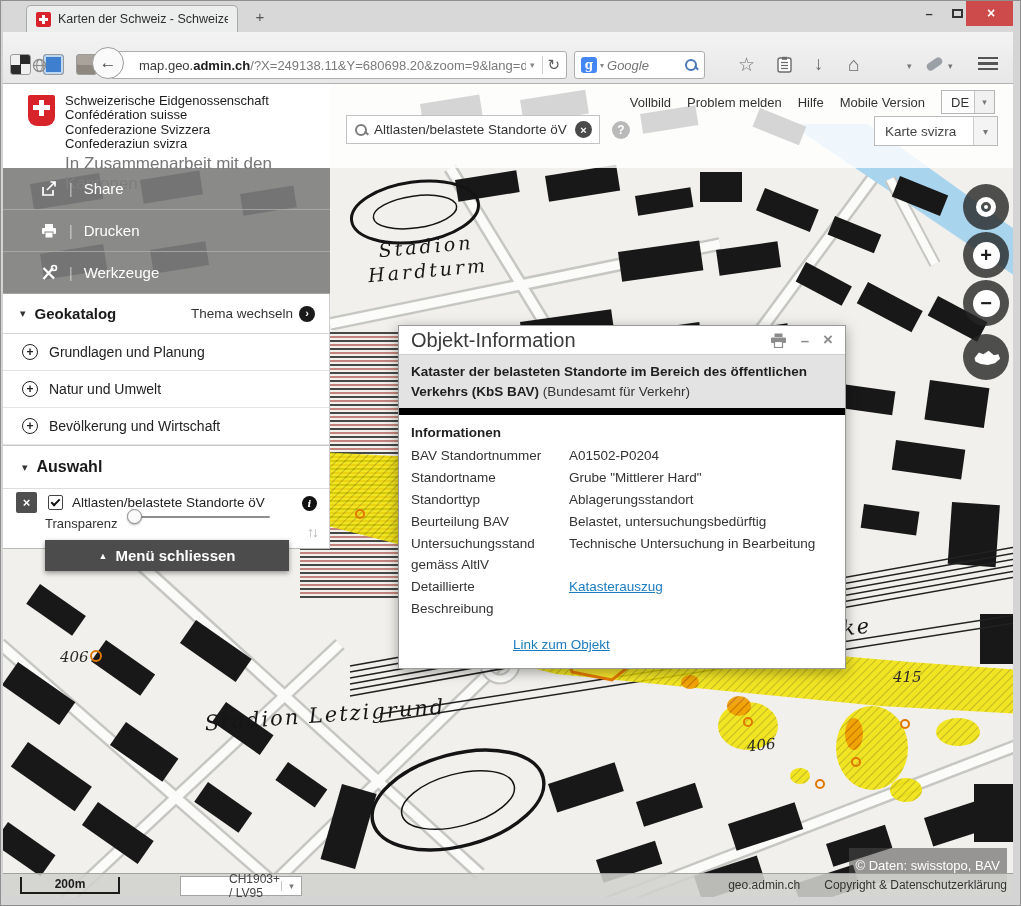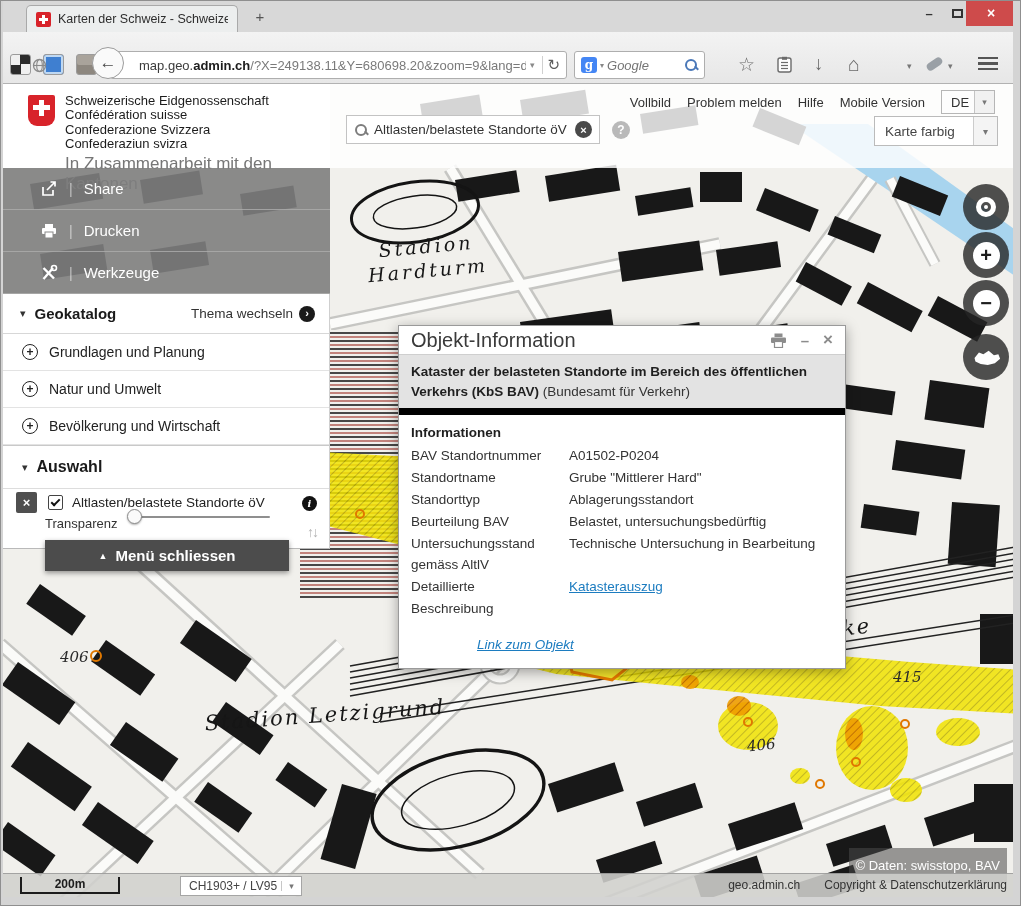--- a/index.html
+++ b/index.html
@@ -82,21 +82,21 @@
   .geoloc-ring::after { content:""; position:absolute; left:3px; top:3px; width:4px; height:4px; background:#fff; border-radius:50%; }
   .zoomdisc { width:27px; height:27px; background:#fff; border-radius:50%; display:flex; align-items:center;
               justify-content:center; font-size:20px; font-weight:bold; color:#1d1d1d; line-height:1; }
   .bottombar { position:absolute; left:0; top:789px; width:1021px; height:24px; background:rgba(208,208,205,.88);
                border-top:1px solid rgba(130,130,130,.6); }
   .scalebar { position:absolute; left:20px; top:3px; width:100px; height:17px; border-left:2px solid #1c1c1c;
               border-right:2px solid #1c1c1c; border-bottom:2px solid #1c1c1c; text-align:center;
               font-size:12px; font-weight:bold; color:#1c1c1c; line-height:15px; }
   .projsel { position:absolute; left:180px; top:2px; width:122px; height:20px; background:#fff; border:1px solid #a5a5a5;
              display:flex; align-items:center; font-size:12px; color:#444; }
-  .projsel .txt { flex:1; padding-left:8px; }
+  .projsel .txt { flex:1; padding-left:8px;margin-left:40px; }
   .projsel .chev { width:20px; text-align:center; border-left:1px solid #c7c7c7; color:#777; font-size:9px; }
   .footright { position:absolute; right:14px; top:4px; font-size:12px; color:#333; display:flex; gap:24px; }
 
   
   .site-header { position:absolute; left:0; top:84px; width:1021px; height:84px; }
   .hdr-veil { position:absolute; inset:0; background:rgba(255,255,255,.82); }
   .hdr-left { position:absolute; left:0; top:0; width:330px; height:84px; background:#fff; }
   .shield { position:absolute; left:28px; top:11px; width:27px; height:31px; background:#d8232a;
             border-radius:2px 2px 9px 9px; }
   .shield::before { content:""; position:absolute; left:11px; top:5px; width:5px; height:16px; background:#fff; }
@@ -172,21 +172,21 @@
   .p-ico { color:#8c8c8c; margin-left:14px; font-weight:bold; }
   .p-min { font-size:15px; }
   .p-close { font-size:17px; }
   .p-banner { background:#e3e3e3; border-top:1px solid #cfcfcf; border-bottom:7px solid #000000;
               padding:7px 12px; font-size:13.5px; color:#333; line-height:1.45; }
   .p-banner b { color:#1f1f1f; }
   .p-body { padding:10px 12px 16px; }
   .p-section { font-size:13.5px; font-weight:bold; color:#1f1f1f; margin-bottom:5px; }
   .p-row { display:grid; grid-template-columns:148px 1fr; column-gap:10px; font-size:13.5px; color:#333; line-height:1.62; }
   .p-link { color:#1c7cc0; text-decoration:underline; }
-  .p-objlink { margin-top:17px; margin-left:66px; font-size:13.5px;font-style:italic; }
+  .p-objlink { margin-top:17px; margin-left:102px; font-size:13.5px; }
 
   
   .frame { position:absolute; background:#d4d4d4; z-index:40; }
   .frame-l { left:0; top:0; width:3px; height:906px; }
   .frame-r { left:1013px; top:0; width:8px; height:906px; }
   .frame-b { left:0; top:897px; width:1021px; height:9px; }
   .win-outline { position:absolute; inset:0; border:1px solid #8f8f8f; pointer-events:none; z-index:50; }
 </style>
 </head>
 <body>
@@ -406,21 +406,21 @@
       <span class="chev">▾</span>
     </div>
   </div>
   <div class="search-wrap">
     <span class="mag gray"></span>
     <input value="Altlasten/belastete Standorte öV" style="">
     <span class="clearbtn">×</span>
   </div>
   <div class="helpbtn">?</div>
   <div class="stylesel">
-    <span class="txt">Karte farbig</span>
+    <span class="txt">Karte svizra</span>
     <span class="chev">▾</span>
   </div>
 </div>
 
 <div class="sidebar">
   <div class="menu-btn">
     <svg width="18" height="18" viewBox="0 0 18 18">
       <path d="M3 7 v8 h10 v-5" stroke="#fff" stroke-width="1.7" fill="none"></path>
       <path d="M7 10 L15 2 M10.5 2 H15 V6.5" stroke="#fff" stroke-width="1.7" fill="none"></path>
     </svg>

